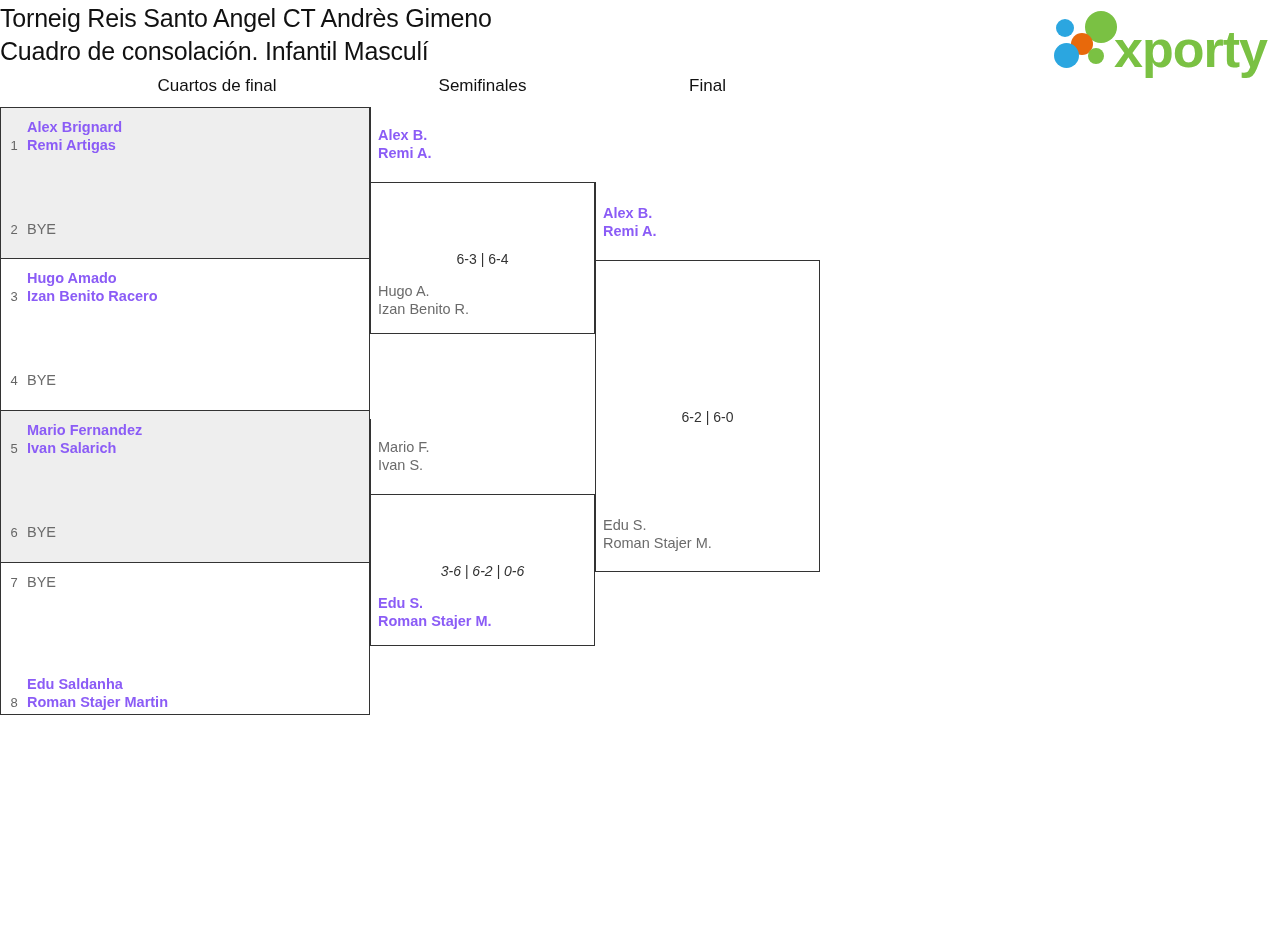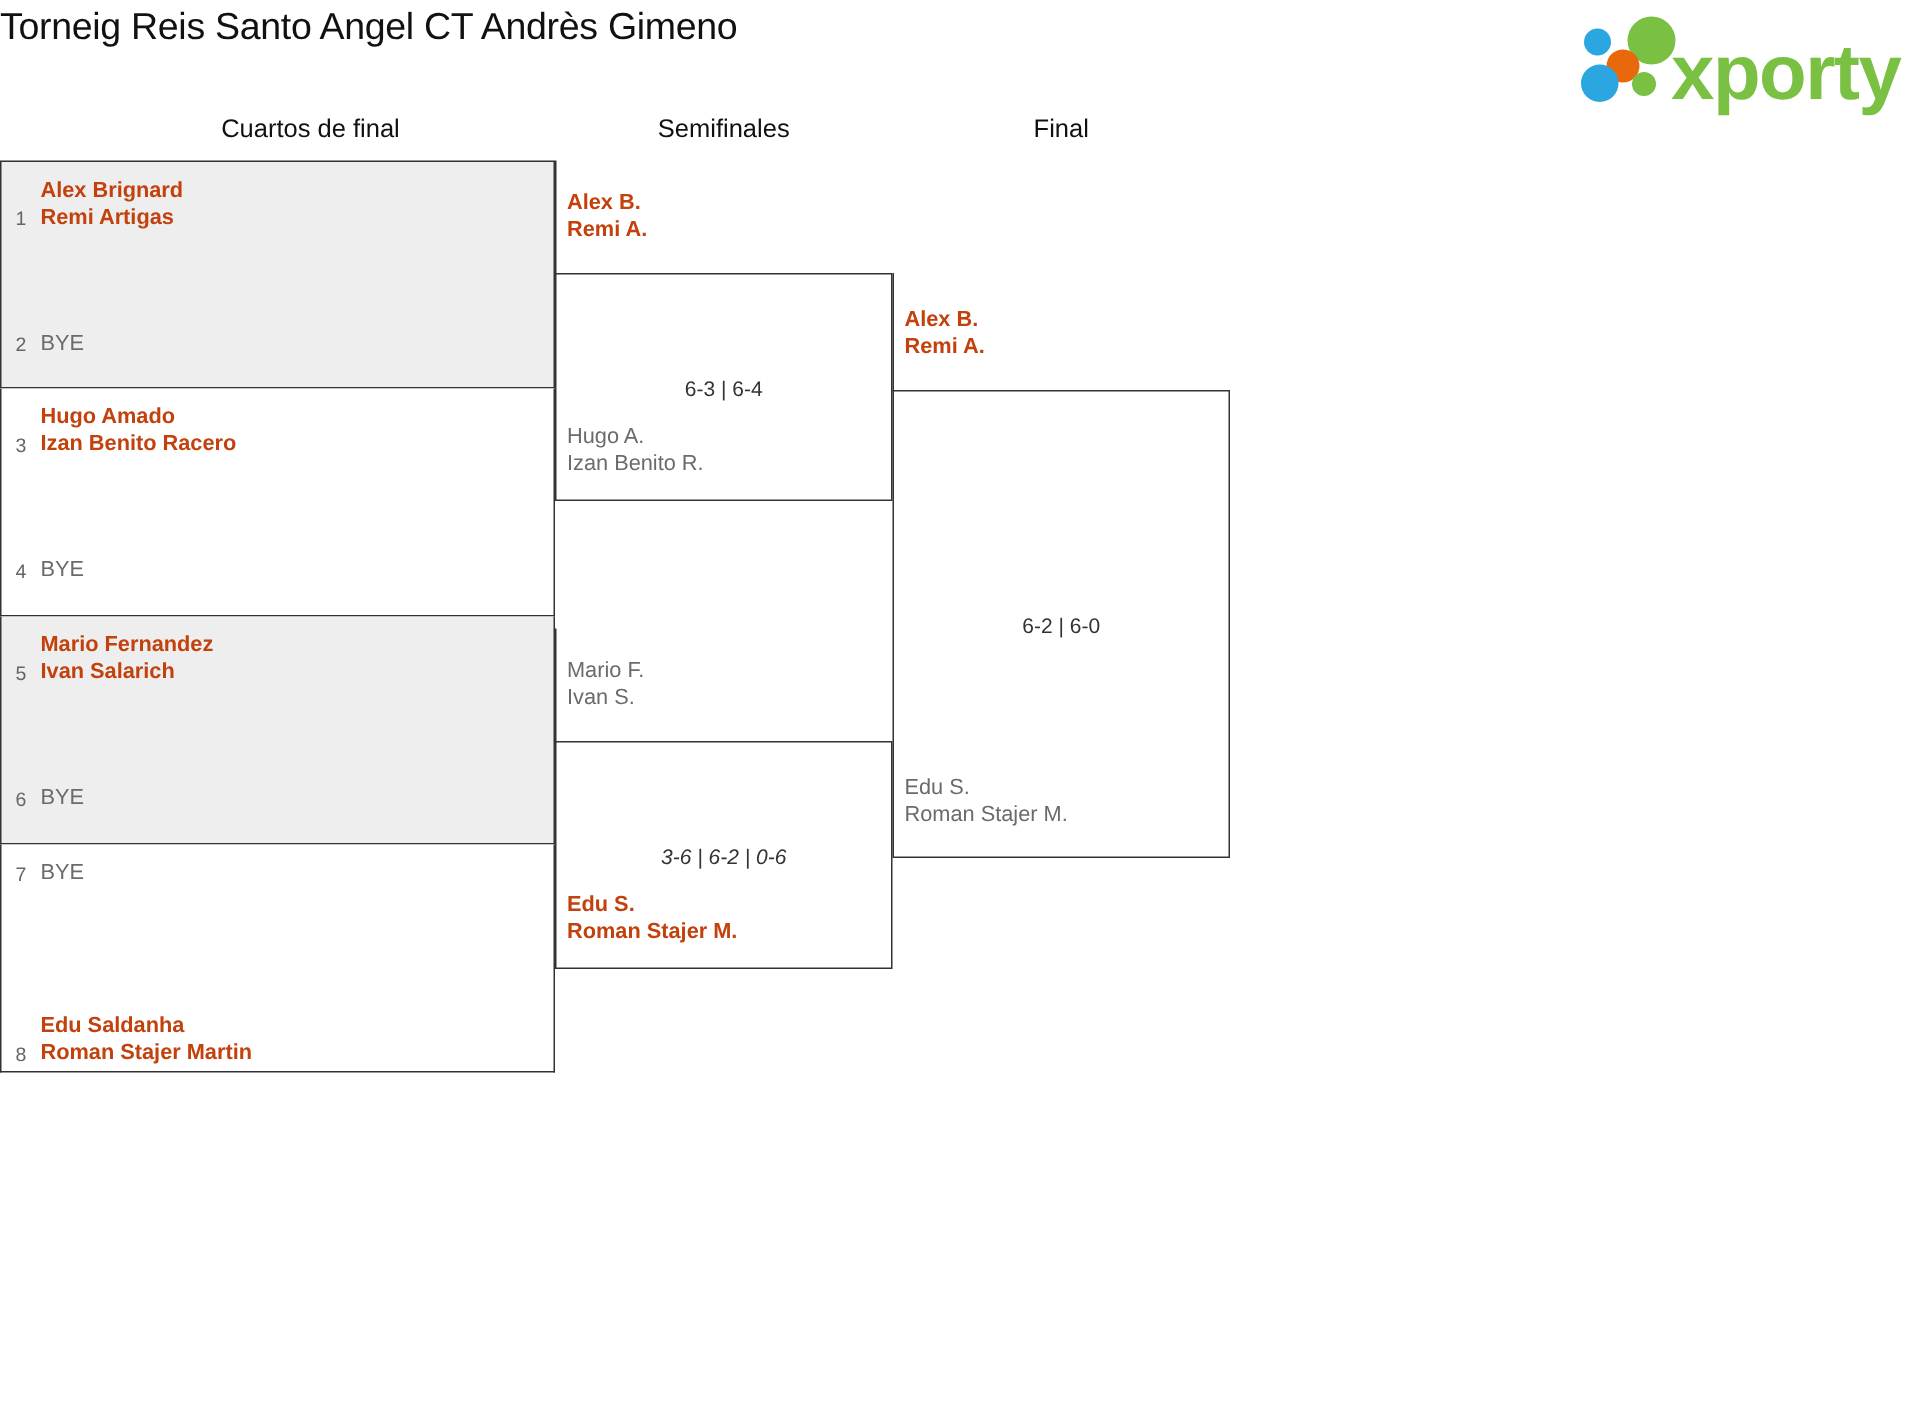--- a/index.html
+++ b/index.html
@@ -64,21 +64,21 @@
   }
   .round-header {
     position: absolute;
     top: 0;
     font-size: 17px;
     line-height: 22px;
     font-weight: 400;
     color: #111111;
     text-align: center;
   }
-  #round-header-0 { left: 0px;   width: 370px; padding-left: 44px; }
+  #round-header-0 { left: 10px;   width: 370px; padding-left: 44px; }
   #round-header-1 { left: 370px; width: 225px; }
   #round-header-2 { left: 595px; width: 225px; }
 
   
   #bracket {
     position: relative;
     width: 1280px;
     height: 840px;
   }
 
@@ -110,21 +110,21 @@
     color: #666666;
     align-self: flex-end;
     padding-bottom: 1px;
   }
   .names {
     font-size: 14.5px;
     line-height: 18px;
     white-space: nowrap;
   }
   .names .nm { display: block; }
-  .winner { color: #c2410c; font-weight: 700; }
+  .winner { color: #8b5cf6; font-weight: 700; }
   .loser  { color: #6b6b6b; font-weight: 400; }
   .bye    { color: #6b6b6b; font-weight: 400; font-size: 14.5px; line-height: 18px; }
 
   
   .match-box {
     position: absolute;
     border: 1px solid #333333;
     background: transparent;
     padding-left: 44px;
   }
@@ -147,20 +147,21 @@
 
   
   .rule { position: absolute; background: #333333; }
 </style>
 </head>
 <body>
 
 <div id="header">
   <div id="title-block">
     <span id="title-line1">Torneig Reis Santo Angel CT Andrès Gimeno</span>
+    <span id="title-line2">Cuadro de consolación. Infantil Masculí</span>
   </div>
 
   <div id="logo">
     <div id="logo-dots">
       <span class="dot" id="dot-blue-small"></span>
       <span class="dot" id="dot-green-large"></span>
       <span class="dot" id="dot-orange"></span>
       <span class="dot" id="dot-blue-large"></span>
       <span class="dot" id="dot-green-small"></span>
     </div>

